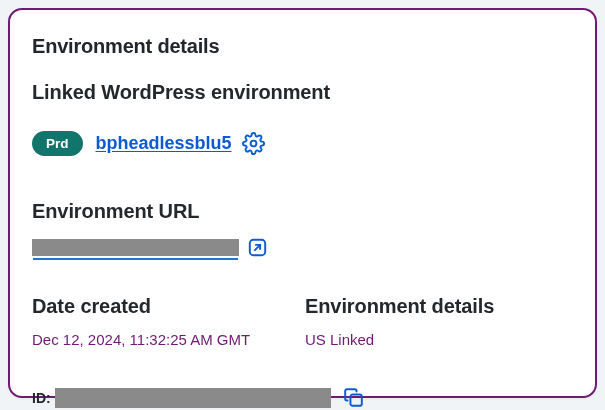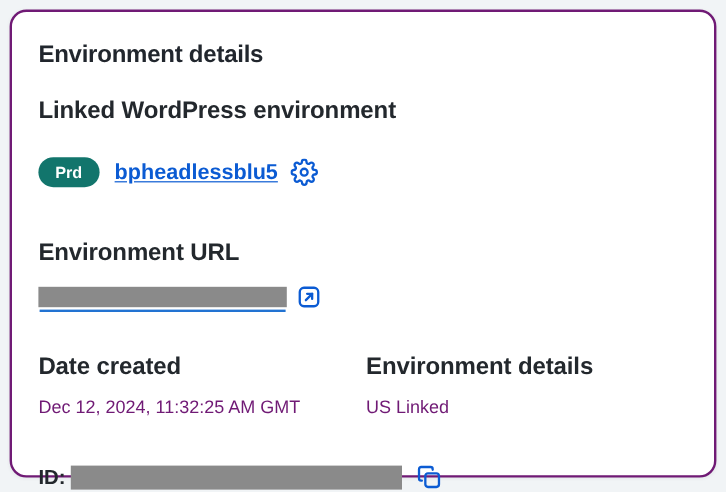--- a/index.html
+++ b/index.html
@@ -118,21 +118,21 @@
     font-size: 15px;
     font-weight: 400;
     color: #701a75;
   }
   .id-row {
     margin-top: 39px;
     display: flex;
     align-items: center;
   }
   .id-label {
-    font-size: 17px;
+    font-size: 14px;
     font-weight: 700;
     color: #23282d;
   }
   .redact-id {
     display: inline-block;
     width: 276px;
     height: 20px;
     background: #8a8a8a;
     margin-left: 4px;
   }

